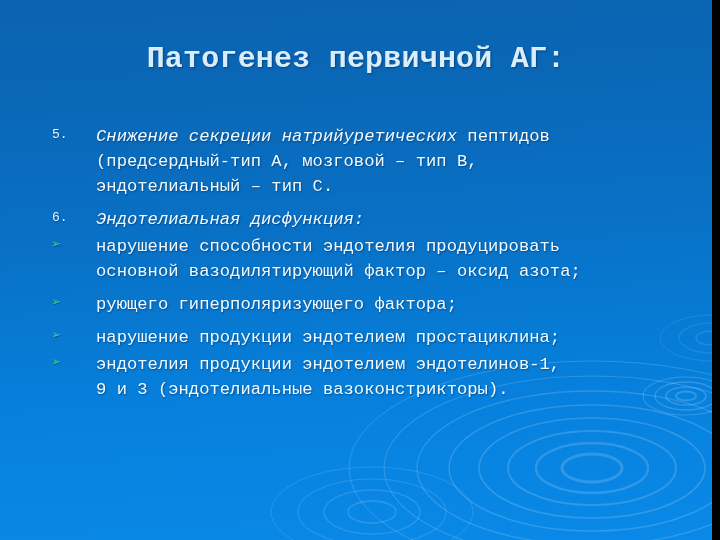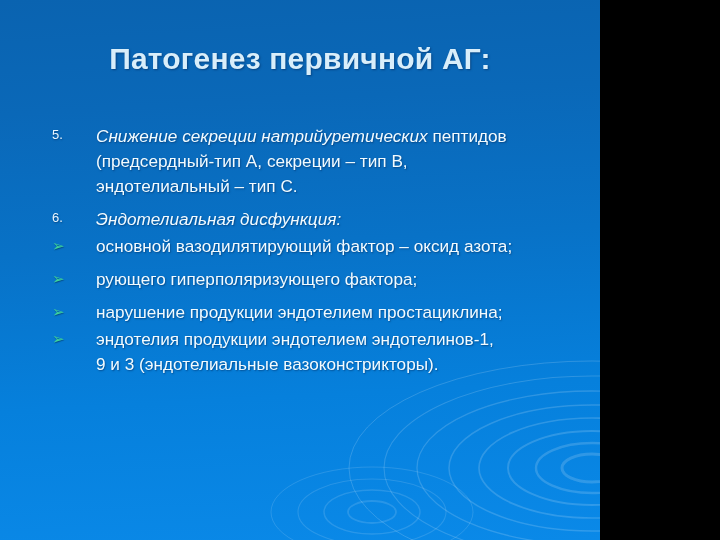--- a/index.html
+++ b/index.html
@@ -4,24 +4,24 @@
 <title>Патогенез первичной АГ</title>
 <style>
   html, body {
     margin: 0;
     padding: 0;
     background: #000;
   }
 
   #slide {
     position: relative;
-    width: 600px;
+    width: 712px;
     height: 540px;
     overflow: hidden;
-    font-family: Liberation Sans, sans-serif;
+    font-family: Liberation Mono, monospace;
     background: linear-gradient(177deg, #0a63b0 0%, #0a68b8 20%, #0872c7 45%, #0680dc 72%, #0a89e8 100%);
   }
 
   
   .ripples {
     position: absolute;
     inset: 0;
     pointer-events: none;
     z-index: 0;
   }
@@ -128,33 +128,34 @@
     </svg>
   </div>
 
   <div id="title">Патогенез первичной АГ:</div>
 
   <div id="body">
       <div class="item spaced">
         <span class="marker num">5.</span>
         <div class="text">
           <div><span class="it">Снижение секреции  натрийуретических </span><span class="rg">пептидов</span></div>
-          <div><span class="rg">(предсердный-тип А, секреции – тип В,</span></div>
+          <div><span class="rg">(предсердный-тип А, мозговой – тип В,</span></div>
           <div><span class="rg">эндотелиальный – тип С.</span></div>
         </div>
       </div>
       <div class="item">
         <span class="marker num">6.</span>
         <div class="text">
           <div><span class="it">Эндотелиальная дисфункция:</span></div>
         </div>
       </div>
       <div class="item spaced">
         <span class="marker arrow">➢</span>
         <div class="text">
+          <div><span class="rg">нарушение способности эндотелия продуцировать</span></div>
           <div><span class="rg">основной вазодилятирующий фактор – оксид азота;</span></div>
         </div>
       </div>
       <div class="item spaced">
         <span class="marker arrow">➢</span>
         <div class="text">
           <div><span class="rg">рующего гиперполяризующего фактора;</span></div>
         </div>
       </div>
       <div class="item">

